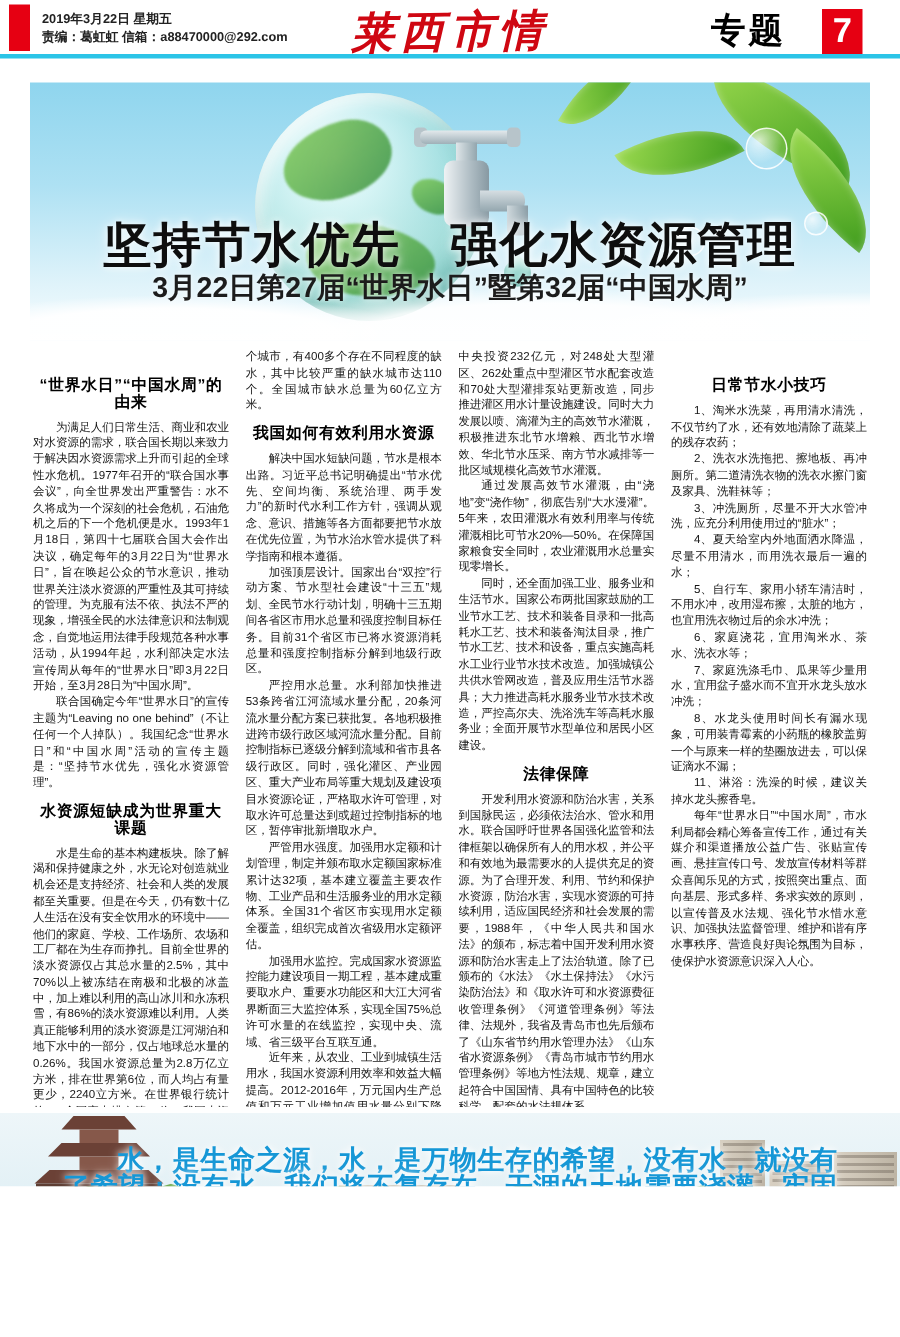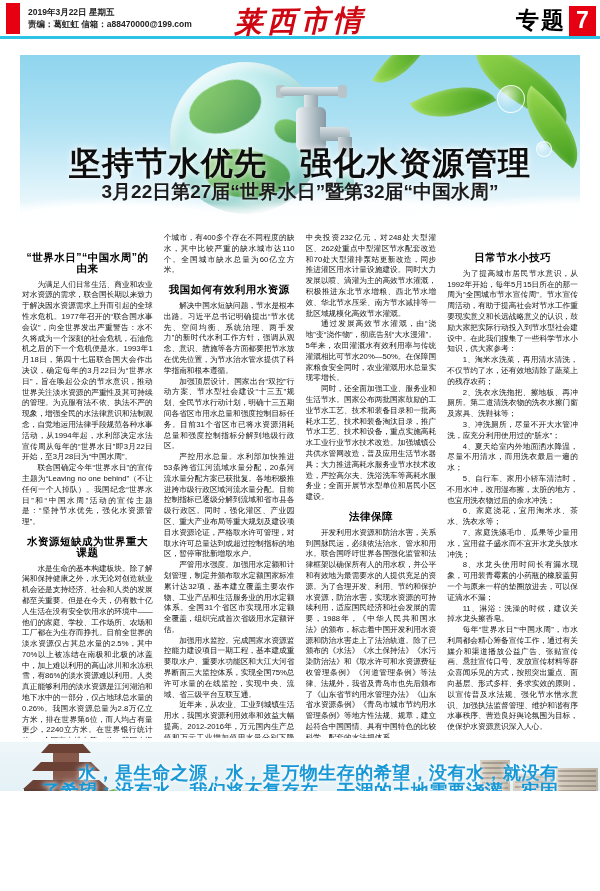--- a/index.html
+++ b/index.html
@@ -7,21 +7,21 @@
         font-family:"Liberation Sans",sans-serif;color:#111;}
 
   
   .topbar{position:absolute;top:0;left:0;right:0;height:37px;}
   .red-bar{position:absolute;left:6px;top:3px;width:14px;height:31px;background:#e60012;}
   .date-block{position:absolute;left:28px;top:6px;font-size:8.5px;font-weight:bold;
               color:#222;line-height:12px;white-space:nowrap;}
   .masthead{position:absolute;left:0;right:0;top:2px;text-align:center;
             font-family:"Liberation Serif",serif;font-style:italic;font-weight:bold;
             font-size:29px;color:#cf0712;letter-spacing:4px;transform:rotate(-1deg);}
-  .section-wrap{position:absolute;right:4px;top:5px;display:flex;align-items:center;gap:3px;justify-content:center;}
+  .section-wrap{position:absolute;right:25px;top:5px;display:flex;align-items:center;gap:24px;justify-content:center;}
   .section-label{font-size:23px;font-weight:900;color:#000;letter-spacing:2px;}
   .page-num{width:27px;height:30px;background:#e60012;color:#fff;font-size:23px;
             font-weight:bold;display:flex;align-items:center;justify-content:center;}
   .cyan-rule{position:absolute;top:36px;left:0;right:0;height:3px;background:#2bc4e7;}
 
   
   .hero{position:absolute;top:55px;left:20px;right:20px;height:172px;overflow:hidden;
         background:linear-gradient(180deg,#8fd5ee 0%,#aee1f3 40%,#dff3fa 78%,#f8fdff 100%);}
   .hero:after{content:"";position:absolute;left:-5%;right:-5%;bottom:-18px;height:55px;
         background:radial-gradient(ellipse 220px 35px at 20% 60%,rgba(255,255,255,.95) 50%,transparent 75%),
@@ -113,21 +113,21 @@
 </style>
 </head>
 <body>
 
 <div class="page">
 
   <header class="topbar">
     <div class="red-bar"></div>
     <div class="date-block">
       <div>2019年3月22日 星期五</div>
-      <div>责编：葛虹虹 信箱：a88470000@199.com</div>
+      <div>责编：葛虹虹 信箱：a88470000@292.com</div>
     </div>
     <div class="masthead">莱西市情</div>
     <div class="section-wrap">
       <span class="section-label">专题</span>
       <span class="page-num">7</span>
     </div>
   </header>
   <div class="cyan-rule"></div>
 
   <section class="hero">
@@ -179,21 +179,20 @@
       </div>
     <div class="col">
         <p class="para cont">中央投资232亿元，对248处大型灌区、262处重点中型灌区节水配套改造和70处大型灌排泵站更新改造，同步推进灌区用水计量设施建设。同时大力发展以喷、滴灌为主的高效节水灌溉，积极推进东北节水增粮、西北节水增效、华北节水压采、南方节水减排等一批区域规模化高效节水灌溉。</p>
         <p class="para">通过发展高效节水灌溉，由“浇地”变“浇作物”，彻底告别“大水漫灌”。5年来，农田灌溉水有效利用率与传统灌溉相比可节水20%—50%。在保障国家粮食安全同时，农业灌溉用水总量实现零增长。</p>
         <p class="para">同时，还全面加强工业、服务业和生活节水。国家公布两批国家鼓励的工业节水工艺、技术和装备目录和一批高耗水工艺、技术和装备淘汰目录，推广节水工艺、技术和设备，重点实施高耗水工业行业节水技术改造。加强城镇公共供水管网改造，普及应用生活节水器具；大力推进高耗水服务业节水技术改造，严控高尔夫、洗浴洗车等高耗水服务业；全面开展节水型单位和居民小区建设。</p>
         <h2 class="col-heading">法律保障</h2>
         <p class="para">开发利用水资源和防治水害，关系到国脉民运，必须依法治水、管水和用水。联合国呼吁世界各国强化监管和法律框架以确保所有人的用水权，并公平和有效地为最需要水的人提供充足的资源。为了合理开发、利用、节约和保护水资源，防治水害，实现水资源的可持续利用，适应国民经济和社会发展的需要，1988年，《中华人民共和国水法》的颁布，标志着中国开发利用水资源和防治水害走上了法治轨道。除了已颁布的《水法》《水土保持法》《水污染防治法》和《取水许可和水资源费征收管理条例》《河道管理条例》等法律、法规外，我省及青岛市也先后颁布了《山东省节约用水管理办法》《山东省水资源条例》《青岛市城市节约用水管理条例》等地方性法规、规章，建立起符合中国国情、具有中国特色的比较科学、配套的水法规体系。</p>
       </div>
     <div class="col">
         <h2 class="col-heading">日常节水小技巧</h2>
-        <p class="para">为了提高城市居民节水意识，从1992年开始，每年5月15日所在的那一周为“全国城市节水宣传周”。节水宣传周活动，有助于提高社会对节水工作重要现实意义和长远战略意义的认识，鼓励大家把实际行动投入到节水型社会建设中。在此我们搜集了一些科学节水小知识，供大家参考：</p>
         <p class="para">1、淘米水洗菜，再用清水清洗，不仅节约了水，还有效地清除了蔬菜上的残存农药；</p>
         <p class="para">2、洗衣水洗拖把、擦地板、再冲厕所。第二道清洗衣物的洗衣水擦门窗及家具、洗鞋袜等；</p>
         <p class="para">3、冲洗厕所，尽量不开大水管冲洗，应充分利用使用过的“脏水”；</p>
         <p class="para">4、夏天给室内外地面洒水降温，尽量不用清水，而用洗衣最后一遍的水；</p>
         <p class="para">5、自行车、家用小轿车清洁时，不用水冲，改用湿布擦，太脏的地方，也宜用洗衣物过后的余水冲洗；</p>
         <p class="para">6、家庭浇花，宜用淘米水、茶水、洗衣水等；</p>
         <p class="para">7、家庭洗涤毛巾、瓜果等少量用水，宜用盆子盛水而不宜开水龙头放水冲洗；</p>
         <p class="para">8、水龙头使用时间长有漏水现象，可用装青霉素的小药瓶的橡胶盖剪一个与原来一样的垫圈放进去，可以保证滴水不漏；</p>
         <p class="para">11、淋浴：洗澡的时候，建议关掉水龙头擦香皂。</p>
         <p class="para">每年“世界水日”“中国水周”，市水利局都会精心筹备宣传工作，通过有关媒介和渠道播放公益广告、张贴宣传画、悬挂宣传口号、发放宣传材料等群众喜闻乐见的方式，按照突出重点、面向基层、形式多样、务求实效的原则，以宣传普及水法规、强化节水惜水意识、加强执法监督管理、维护和谐有序水事秩序、营造良好舆论氛围为目标，使保护水资源意识深入人心。</p>

